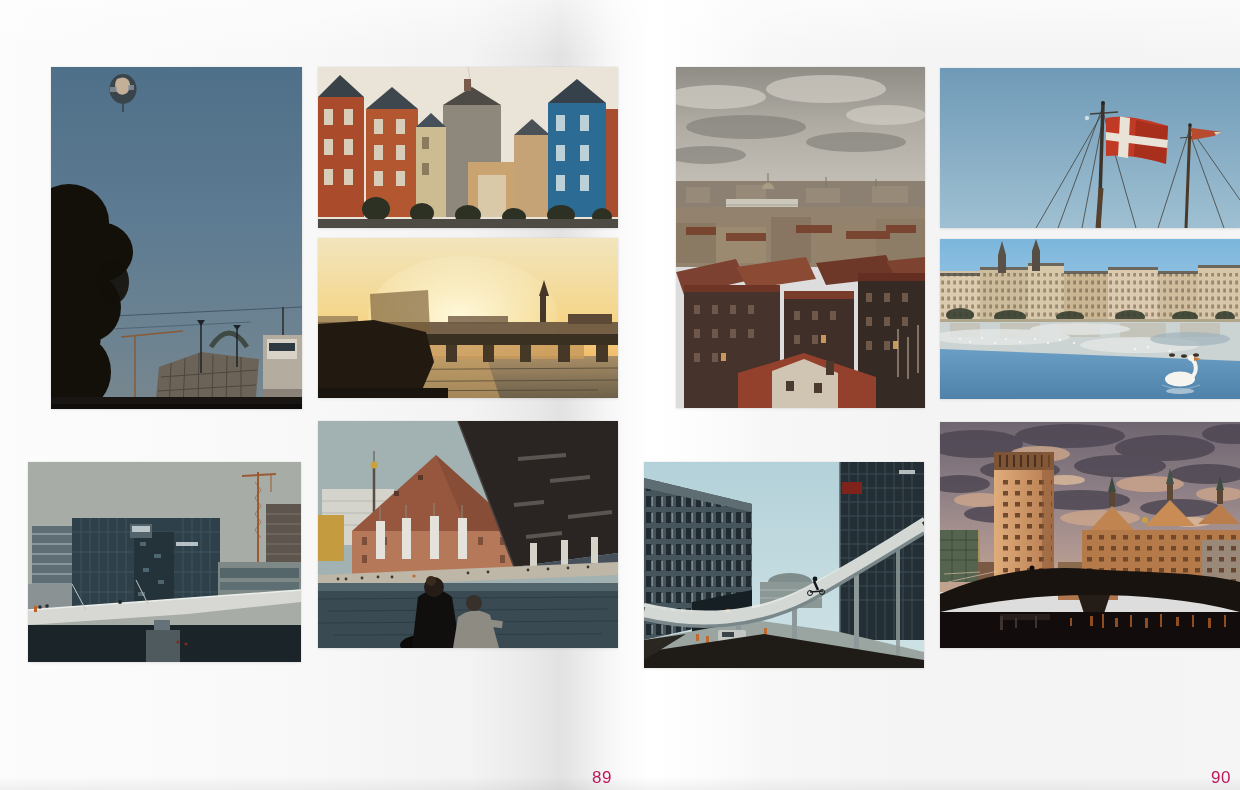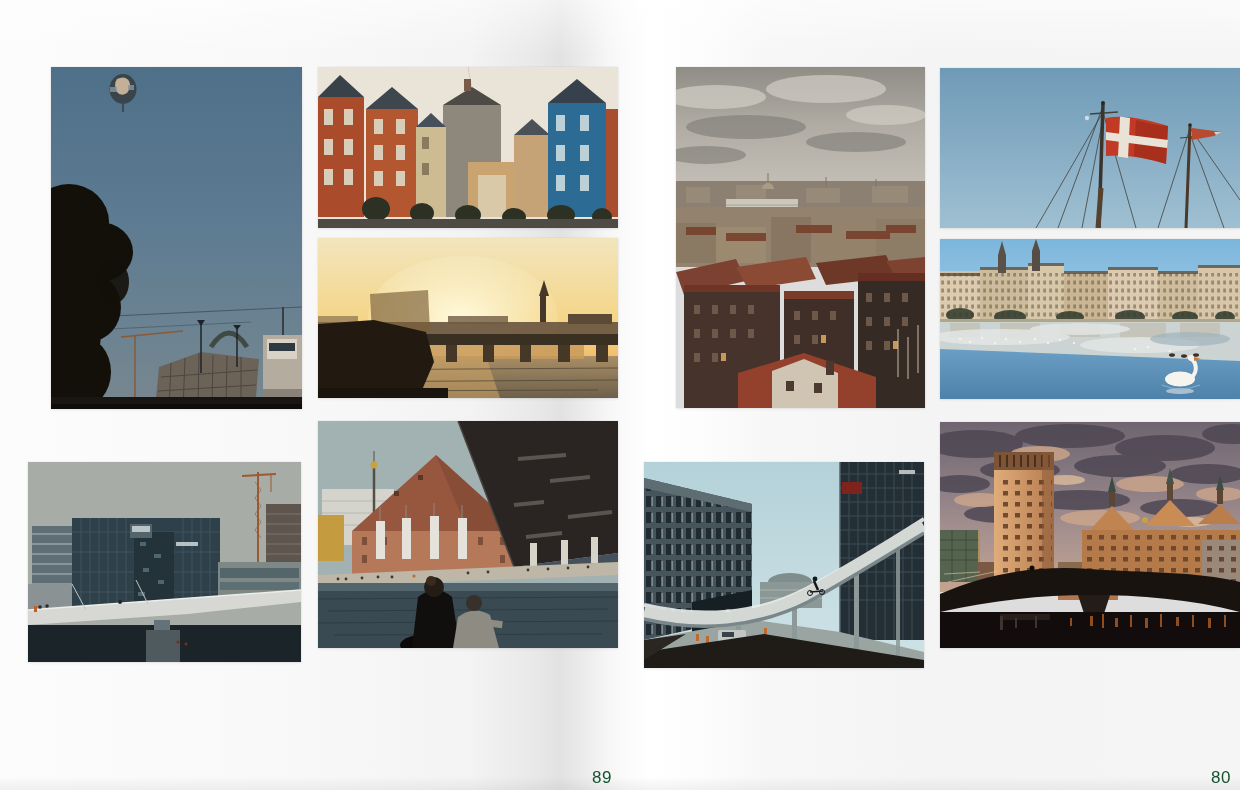--- a/index.html
+++ b/index.html
@@ -9,21 +9,21 @@
     background:linear-gradient(90deg,
       #fcfcfc 0%,#f8f8f8 25%,#f3f3f3 38%,#e9e9e9 43%,#e2e2e2 45.2%,
       #ebebeb 47%,#f6f6f6 49%,#fbfbfb 50.5%,#ffffff 52.5%,#fdfdfd 56%,
       #f7f7f7 62%,#f4f4f4 75%,#f5f5f5 100%);}
   .stage::after{content:"";position:absolute;inset:0;pointer-events:none;
     background:linear-gradient(180deg,rgba(255,255,255,.55) 0,rgba(255,255,255,0) 55px),
                linear-gradient(0deg,rgba(0,0,0,.05) 0,rgba(0,0,0,0) 14px);}
   .photo{position:absolute;box-shadow:0 0 1px rgba(0,0,0,.14),0 1px 3px rgba(0,0,0,.07);
          overflow:hidden;background:#ddd;}
   .photo svg{display:block;width:100%;height:100%;}
-  .pagenum{position:absolute;font-size:17px;color:#14532d;letter-spacing:.5px;z-index:5;}
+  .pagenum{position:absolute;font-size:17px;color:#be185d;letter-spacing:.5px;z-index:5;}
   
   #ph1{left:51px;top:67px;width:251px;height:342px;}
   #ph2{left:318px;top:67px;width:300px;height:161px;}
   #ph3{left:318px;top:238px;width:300px;height:160px;}
   #ph4{left:28px;top:462px;width:273px;height:200px;}
   #ph5{left:318px;top:421px;width:300px;height:227px;}
   #ph6{left:676px;top:67px;width:249px;height:341px;}
   #ph7{left:940px;top:68px;width:300px;height:160px;}
   #ph8{left:940px;top:239px;width:300px;height:160px;}
   #ph9{left:644px;top:462px;width:280px;height:206px;}
@@ -788,16 +788,16 @@
           </g>
         <g fill="#6a5a50" opacity=".5">
             <rect x="60" y="194" width="3" height="14"></rect>
             <rect x="75" y="196" width="2" height="10"></rect>
           <rect x="95" y="194" width="2" height="12"></rect>
             <rect x="60" y="192" width="50" height="6" opacity=".5"></rect>
           </g>
       </svg>
     </div>
 
-    <span class="pagenum" id="pnR">80</span>
+    <span class="pagenum" id="pnR">90</span>
   </div>
 
 </div>
 
 </body></html>

